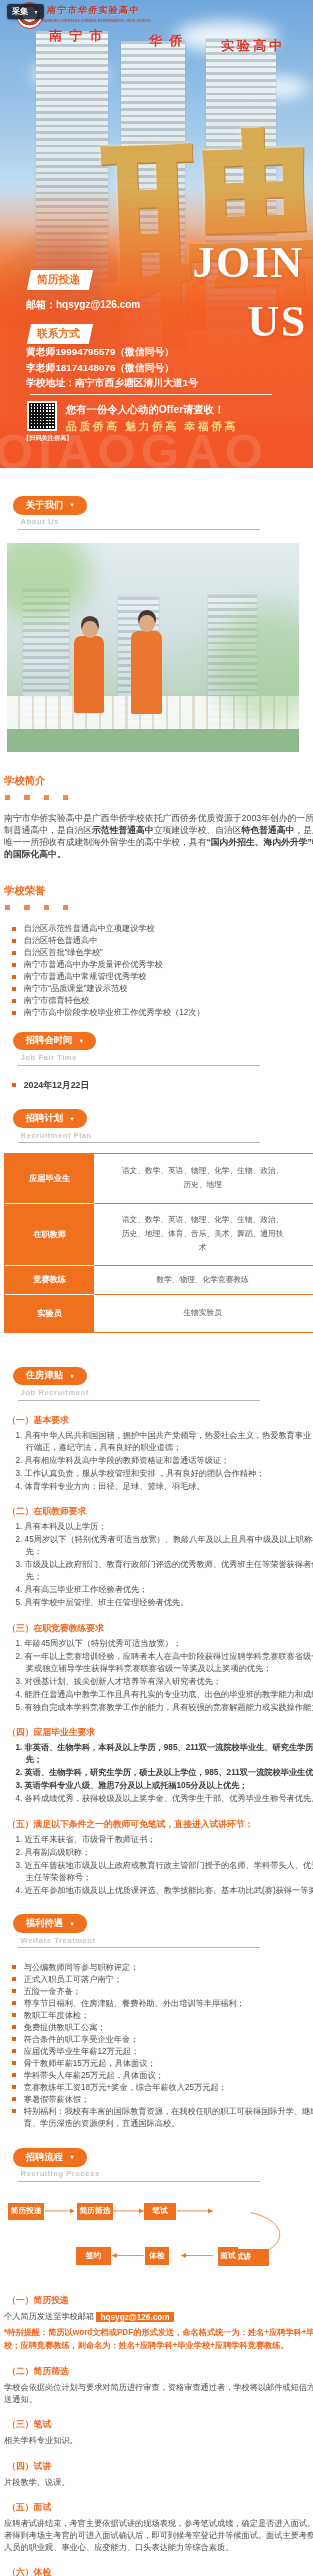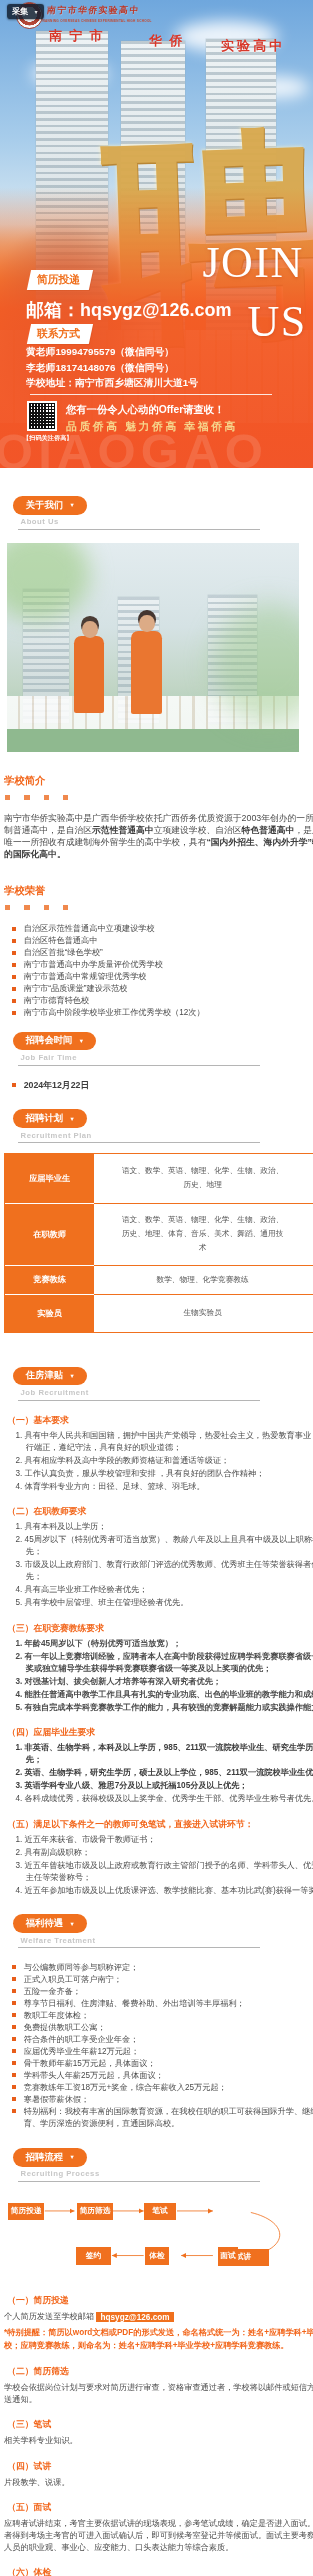--- a/index.html
+++ b/index.html
@@ -26,21 +26,21 @@
   .heroOverlay { position:absolute; inset:0;
          background:linear-gradient(180deg, rgba(244,120,40,0) 40%, rgba(244,110,40,.55) 52%, rgba(243,90,35,.92) 66%, rgba(242,85,40,.97) 100%); }
   .logoRow { position:absolute; left:15.5px; top:2.1px; display:flex; align-items:flex-start; }
   .seal { width:27px; height:27px; border-radius:50%; background:radial-gradient(circle at 50% 45%, #fff 0 40%, #b8412e 41% 60%, #fff 61%); border:1.5px solid #a83524; opacity:.95; }
   .logoName { margin:3.1px 0 0 4.1px; color:#bf3524; font-weight:bold; font-size:8.8px; letter-spacing:1.5px;
               transform:skewX(-6deg); text-shadow:0.5px 0.5px 0 rgba(255,255,255,.25); }
   .logoSub { color:#c24a32; font-size:3.1px; letter-spacing:0.3px; margin-top:1.5px; transform:none; font-weight:bold; }
   .collect { position:absolute; left:6.7px; top:4.1px; background:rgba(18,30,48,.85); color:#fff; font-size:8.2px; font-weight:bold;
              padding:2.1px 5.2px; border-radius:3.1px; display:flex; align-items:center; gap:5.2px; box-shadow:0 0.5px 2.1px rgba(0,0,0,.4); }
   .collect .dd { font-size:5.2px; color:#e8e8e8; }
-  .join { position:absolute; color:#fff; font-family:"Liberation Serif","DejaVu Serif",serif; font-weight:normal; letter-spacing:1.5px; text-shadow:0 1px 3.1px rgba(180,60,20,.4); }
+  .join { position:absolute; color:#fff; font-family:"Liberation Serif","DejaVu Serif",serif; font-weight:bold; letter-spacing:1.5px; text-shadow:0 1px 3.1px rgba(180,60,20,.4); }
   .wtag { position:absolute; background:#fff; color:#f0701e; font-weight:bold; font-size:10.8px; padding:2.6px 10.3px 3.1px 8.2px;
           transform:skewX(-12deg); box-shadow:1px 1px 0 rgba(200,70,20,.25); }
   .wtag > span { display:inline-block; transform:skewX(12deg); }
   .heroTxt { position:absolute; color:#fff; font-weight:bold; }
   .heroLine { position:absolute; left:30px; width:242px; border-top:1px solid rgba(255,255,255,.85); }
   .qr-s { position:absolute; width:30px; height:30px; background:#fff; padding:2.1px; }
   .qr-s .px { width:100%; height:100%;
       background:repeating-linear-gradient(0deg,#111 0 1.5px,transparent 1.5px 3.1px),repeating-linear-gradient(90deg,#111 0 1.5px,#fff 1.5px 3.1px); }
   .watermark { position:absolute; left:-5.2px; bottom:-11.3px; font-size:49px; font-weight:bold; color:rgba(255,255,255,.13); letter-spacing:5.2px; }
 
@@ -107,21 +107,21 @@
   </div>
   <div class="collect">
     <span>采集</span>
     <span class="dd">▼</span>
   </div>
 
   <div class="join" style="right:9.3px;top:237px;font-size:44px;">JOIN</div>
   <div class="join" style="right:6.2px;top:296px;font-size:44px;">US</div>
 
   <div class="wtag" style="left:29px;top:270px;"><span>简历投递</span></div>
-  <div class="heroTxt" style="left:26px;top:298px;font-size:18px;">邮箱：hqsygz@126.com</div>
+  <div class="heroTxt" style="left:26px;top:298px;font-size:10px;">邮箱：hqsygz@126.com</div>
   <div class="wtag" style="left:29px;top:324px;"><span>联系方式</span></div>
   <div class="heroTxt" style="left:26px;top:344px;font-size:9.8px;line-height:15.5px;">
       <div>黄老师19994795579（微信同号）</div>
       <div>李老师18174148076（微信同号）</div>
       <div>学校地址：南宁市西乡塘区清川大道1号</div>
     </div>
   <div class="heroLine" style="top:394px;"></div>
   <div class="qr-s" style="left:27px;top:401px;">
       <div class="px"></div>
     </div>
@@ -241,21 +241,21 @@
     </div>
   <div class="sub-h" style="margin-top:13.4px;">（二）在职教师要求</div>
   <div style="margin-top:3.1px;">
       <div class="nitem">1. 具有本科及以上学历；</div>
       <div class="nitem">2. 45周岁以下（特别优秀者可适当放宽）、教龄八年及以上且具有中级及以上职称者优先；</div>
       <div class="nitem">3. 市级及以上政府部门、教育行政部门评选的优秀教师、优秀班主任等荣誉获得者优先；</div>
       <div class="nitem">4. 具有高三毕业班工作经验者优先；</div>
       <div class="nitem">5. 具有学校中层管理、班主任管理经验者优先。</div>
     </div>
   <div class="sub-h" style="margin-top:13.4px;">（三）在职竞赛教练要求</div>
-  <div style="margin-top:3.1px;font-weight:bold;">
+  <div style="margin-top:3.1px;">
       <div class="nitem">1. 年龄45周岁以下（特别优秀可适当放宽）；</div>
       <div class="nitem">2. 有一年以上竞赛培训经验，应聘者本人在高中阶段获得过应聘学科竞赛联赛省级一等奖或独立辅导学生获得学科竞赛联赛省级一等奖及以上奖项的优先；</div>
       <div class="nitem">3. 对强基计划、拔尖创新人才培养等有深入研究者优先；</div>
       <div class="nitem">4. 能胜任普通高中教学工作且具有扎实的专业功底、出色的毕业班的教学能力和成绩；</div>
       <div class="nitem">5. 有独自完成本学科竞赛教学工作的能力，具有较强的竞赛解题能力或实践操作能力。</div>
     </div>
   <div class="sub-h" style="margin-top:13.4px;">（四）应届毕业生要求</div>
   <div style="margin-top:3.1px;">
     <div class="nitem bold">1. 非英语、生物学科，本科及以上学历，985、211双一流院校毕业生、研究生学历优先；</div>
     <div class="nitem bold">2. 英语、生物学科，研究生学历，硕士及以上学位，985、211双一流院校毕业生优先；</div>

